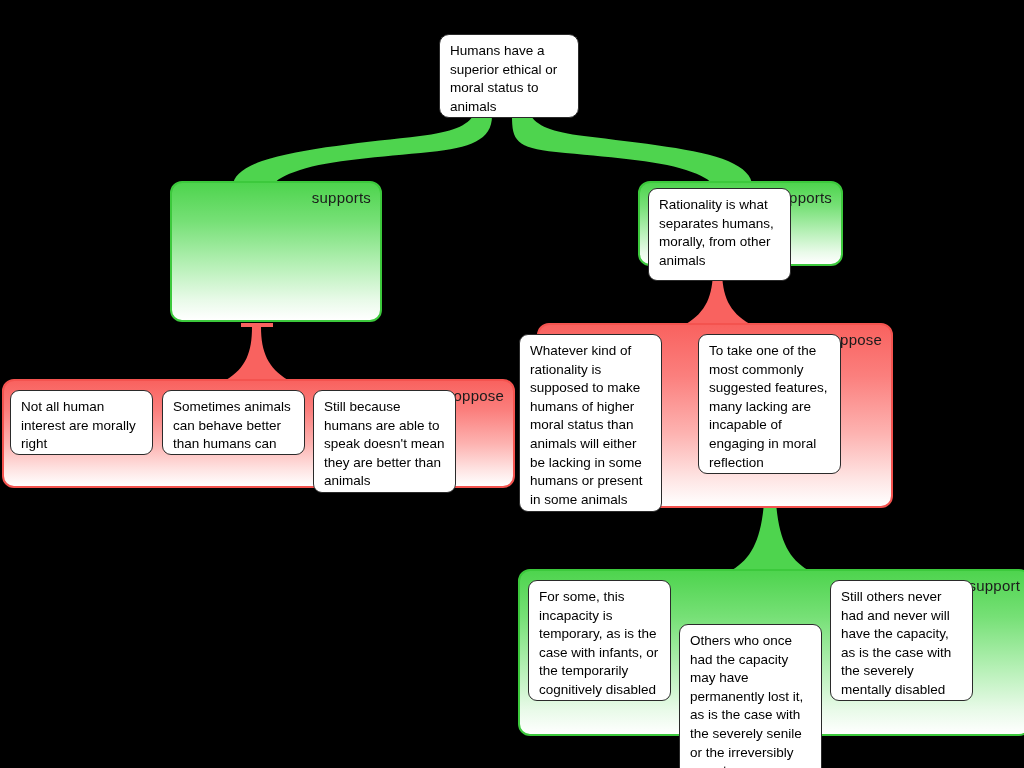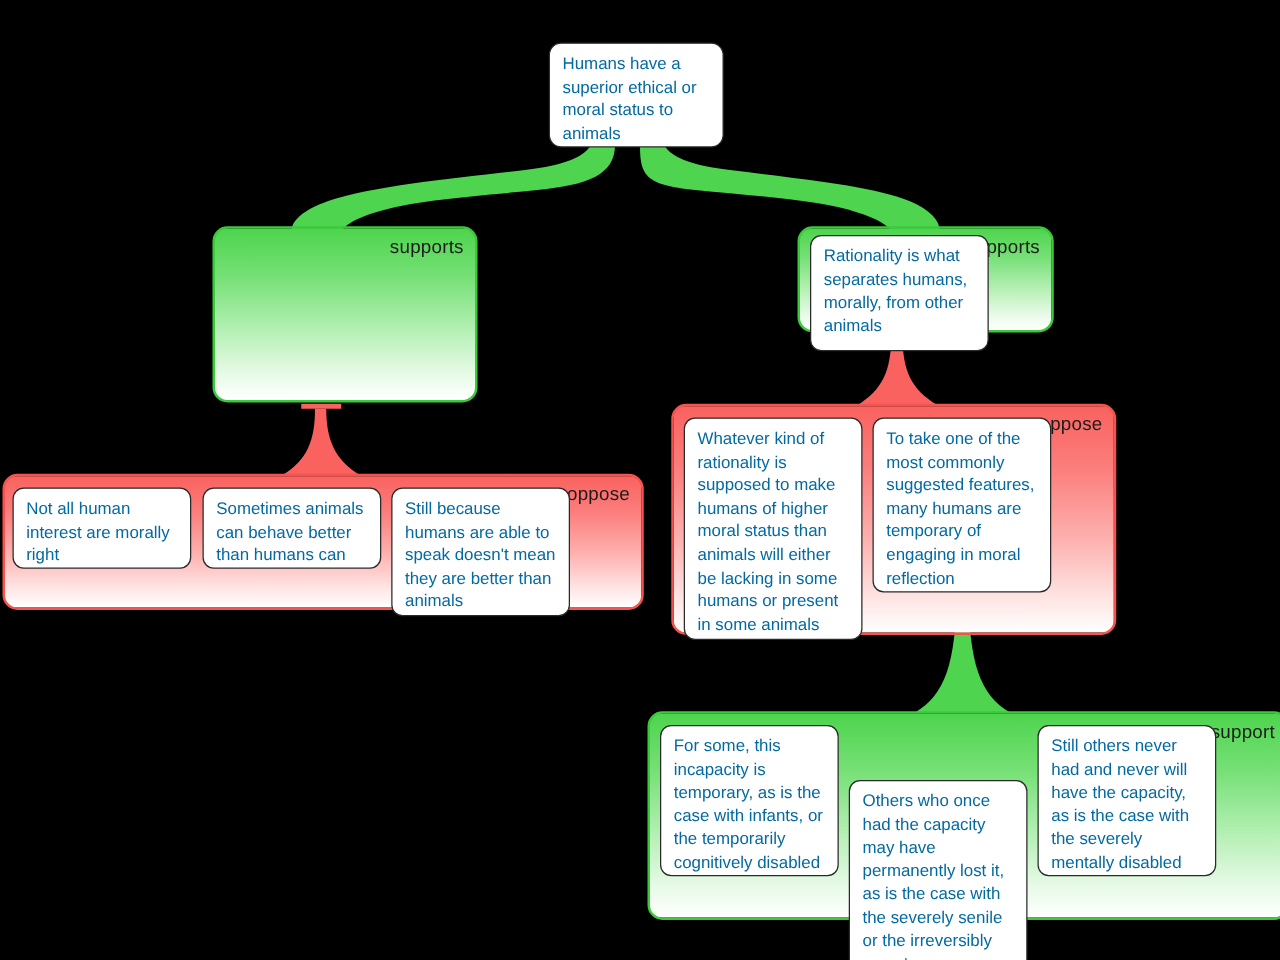--- a/index.html
+++ b/index.html
@@ -65,21 +65,21 @@
   .claim {
     position: absolute;
     z-index: 3;
     background: #ffffff;
     border: 1.5px solid #2a2a2a;
     border-radius: 9px;
     box-sizing: border-box;
     padding: 7px 9px 7px 10px;
     font-size: 13.5px;
     line-height: 18.6px;
-    color: #0369a1;
+    color: #000000;
     font-family: "Liberation Sans", sans-serif;
     overflow: hidden;
   }
   .claim.root {
     border-radius: 10px;
   }
 </style>
 </head>
 <body>
 
@@ -154,22 +154,22 @@
   <div class="group oppose" style="left:2px; top:379px; width:513px; height:109px;">
     <span class="group-label">oppose</span>
   </div>
   <div class="claim" style="left:10px; top:390px; width:143px; height:65px;">Not all human interest are morally right</div>
   <div class="claim" style="left:162px; top:390px; width:143px; height:65px;">Sometimes animals can behave better than humans can</div>
   <div class="claim" style="left:313px; top:390px; width:143px; height:103px;">Still because humans are able to speak doesn't mean they are better than animals</div>
 
   <div class="group oppose" style="left:537px; top:323px; width:356px; height:185px;">
     <span class="group-label">oppose</span>
   </div>
-  <div class="claim" style="left:547px; top:334px; width:143px; height:178px;">Whatever kind of rationality is supposed to make humans of higher moral status than animals will either be lacking in some humans or present in some animals</div>
-  <div class="claim" style="left:698px; top:334px; width:143px; height:140px;">To take one of the most commonly suggested features, many humans are temporary of engaging in moral reflection</div>
+  <div class="claim" style="left:519px; top:334px; width:143px; height:178px;">Whatever kind of rationality is supposed to make humans of higher moral status than animals will either be lacking in some humans or present in some animals</div>
+  <div class="claim" style="left:698px; top:334px; width:143px; height:140px;">To take one of the most commonly suggested features, many lacking are incapable of engaging in moral reflection</div>
 
   <div class="group supports" style="left:518px; top:569px; width:513px; height:167px;">
     <span class="group-label">support</span>
   </div>
   <div class="claim" style="left:528px; top:580px; width:143px; height:121px;">For some, this incapacity is temporary, as is the case with infants, or the temporarily cognitively disabled</div>
   <div class="claim" style="left:679px; top:580px; width:143px; height:159px;margin-top:44px;">Others who once had the capacity may have permanently lost it, as is the case with the severely senile or the irreversibly comatose</div>
   <div class="claim" style="left:830px; top:580px; width:143px; height:121px;">Still others never had and never will have the capacity, as is the case with the severely mentally disabled</div>
 
   <div class="claim root" style="left:439px; top:34px; width:140px; height:84px;">Humans have a superior ethical or moral status to animals</div>
 

